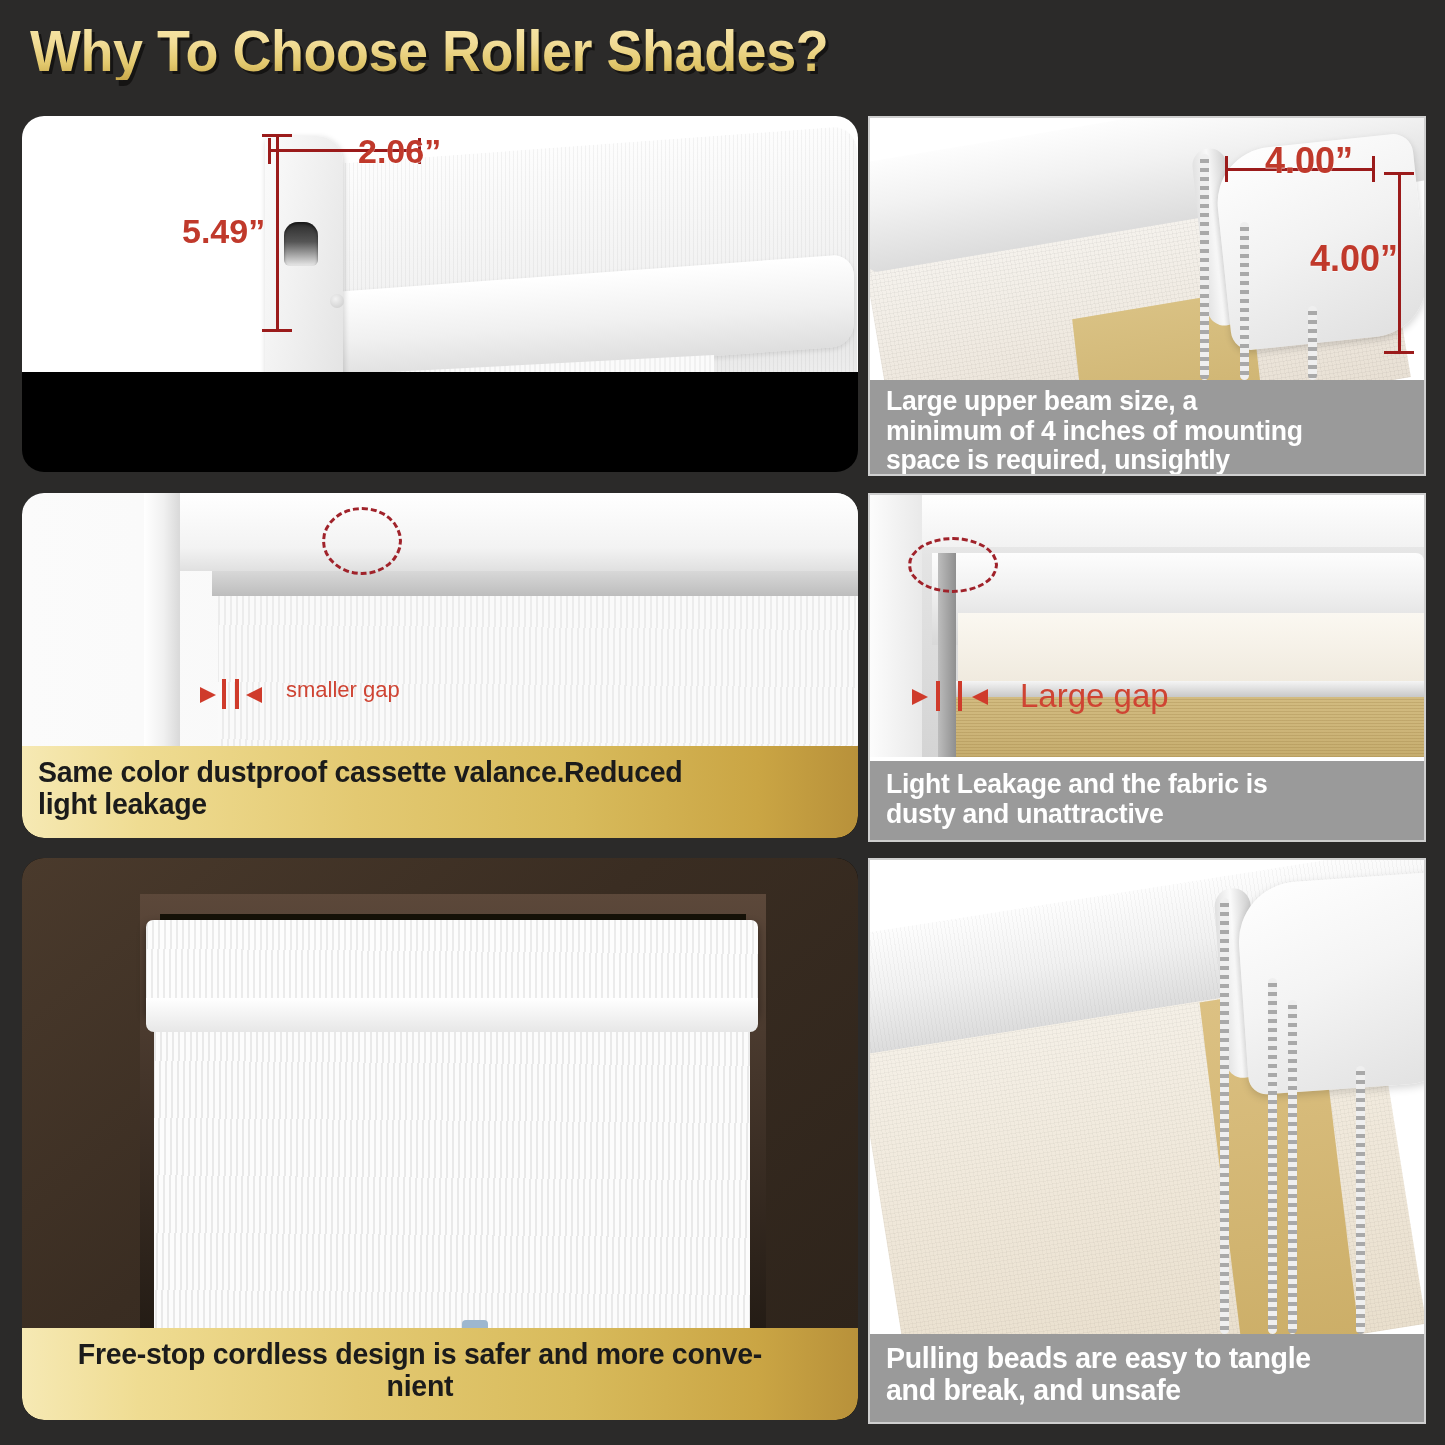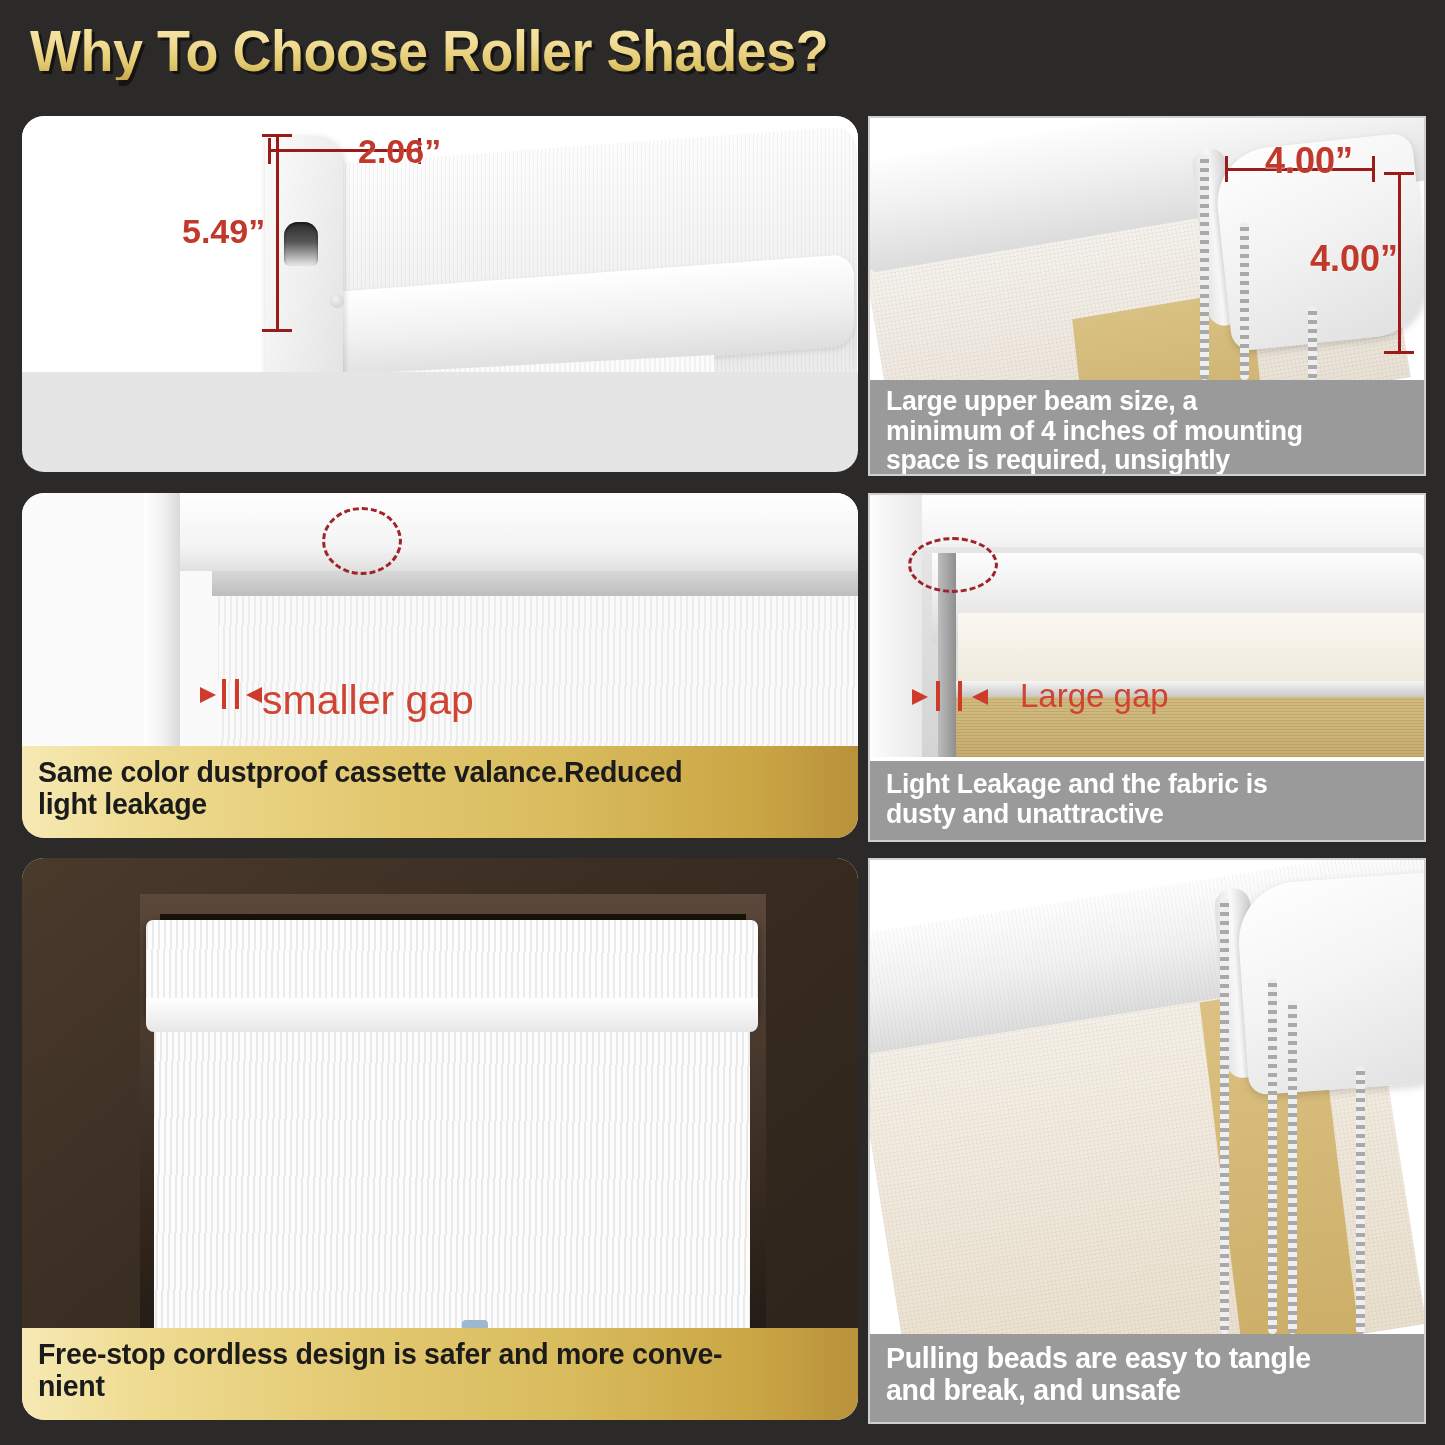--- a/index.html
+++ b/index.html
@@ -27,21 +27,21 @@
   }
   #title-shadow{
     position:absolute;left:33px;top:25px;
     font-size:58px;font-weight:bold;letter-spacing:-0.5px;line-height:1;
     transform:scaleX(0.93);transform-origin:left center;
     color:#151413;white-space:nowrap;z-index:0;
   }
 
   
   .panel{position:absolute;overflow:hidden;}
-  .panel.good{border-radius:22px;background:#e5e5e5;}
+  .panel.good{border-radius:22px;background:#000000;}
   .panel.bad{background:#fff;border:2px solid #cfcfcf;}
 
   .photo{position:absolute;left:0;right:0;top:0;overflow:hidden;}
 
   
   .cap{
     position:absolute;left:0;right:0;bottom:0;
     box-sizing:border-box;
     padding:10px 16px 12px 16px;
     font-weight:bold;
@@ -278,21 +278,21 @@
     <div class="p3-cass"></div>
     <div class="p3-fab1"></div>
     <div class="p3-rail"></div>
     <div class="p3-fab2"></div>
     <div class="dashcircle" style="left:300px;top:14px;width:74px;height:62px;"></div>
 
     <div class="arrowR" style="left:178px;top:194px;"></div>
     <div class="redbar" style="left:200px;top:186px;width:4px;height:30px;"></div>
     <div class="redbar" style="left:213px;top:186px;width:4px;height:30px;"></div>
     <div class="arrowL" style="left:224px;top:194px;"></div>
-    <div class="gaptxt" style="left:240px;top:184px;font-size:41px;">smaller gap</div>
+    <div class="gaptxt" style="left:264px;top:184px;font-size:22px;">smaller gap</div>
   </div>
   <div class="cap gold" style="height:92px;font-size:30px;">
     <span class="line">Same color dustproof cassette valance.Reduced</span>
     <span class="line">light leakage</span>
   </div>
 </div>
 
 <div class="panel bad" style="left:868px;top:493px;width:554px;height:345px;">
   <div class="photo" style="height:262px;">
     <div class="p4-bg"></div>
@@ -328,21 +328,21 @@
       
       
     </div>
     <div class="p5-shade"></div>
 
     <div class="p5-pull"></div>
 
     <div class="p5-cass"></div>
     <div class="p5-cassLip"></div>
   </div>
-  <div class="cap gold" style="height:92px;font-size:30px;">
+  <div class="cap gold" style="height:92px;font-size:30px;text-align:center;">
     <span class="line">Free-stop cordless design is safer and more conve-</span>
     <span class="line">nient</span>
   </div>
 </div>
 
 <div class="panel bad" style="left:868px;top:858px;width:554px;height:562px;">
   <div class="photo" style="height:474px;">
     <div class="p6-bg"></div>
     <div class="p6-fab"></div>
     <div class="p6-back"></div>

